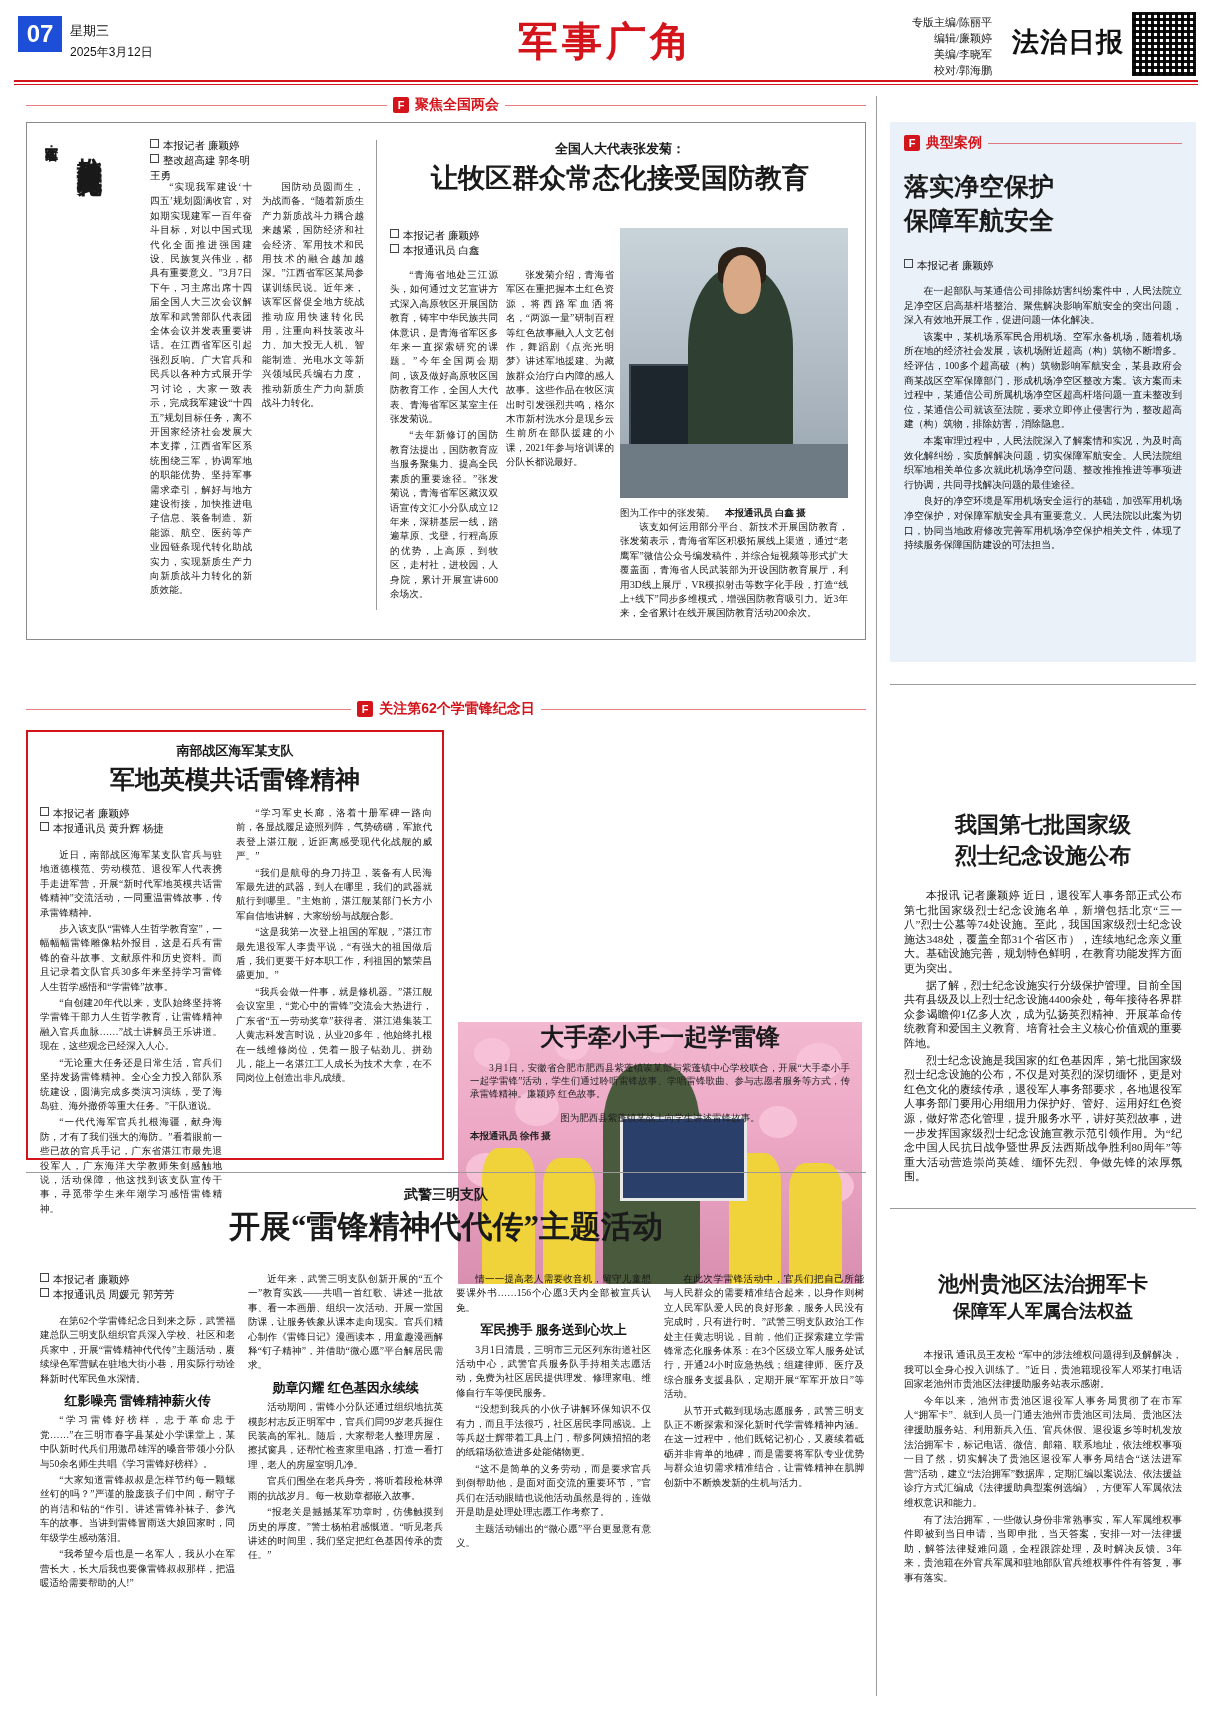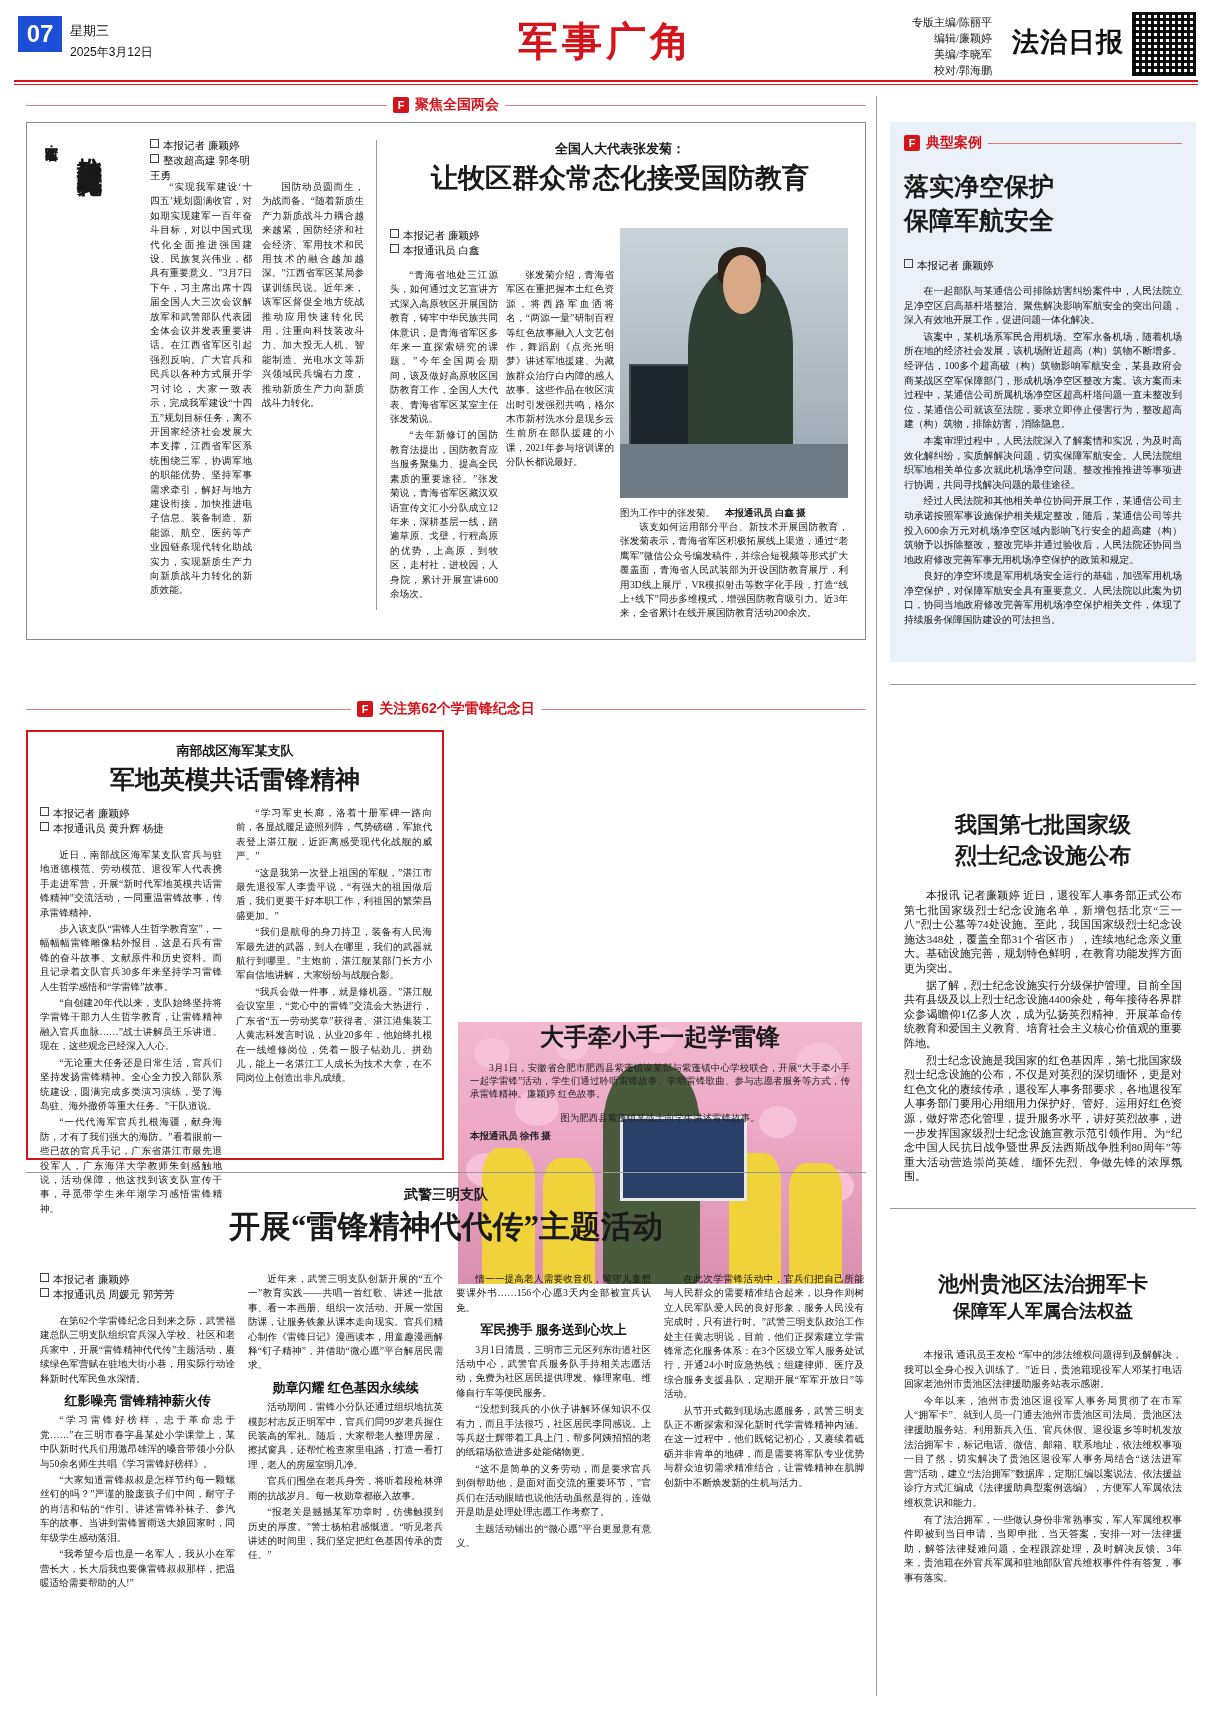--- a/index.html
+++ b/index.html
@@ -172,22 +172,22 @@
 
   <div class="blk body-col" style="left:40px;top:848px;width:182px;height:296px;">
     <p>近日，南部战区海军某支队官兵与驻地道德模范、劳动模范、退役军人代表携手走进军营，开展“新时代军地英模共话雷锋精神”交流活动，一同重温雷锋故事，传承雷锋精神。</p>
     <p>步入该支队“雷锋人生哲学教育室”，一幅幅幅雷锋雕像粘外报目，这是石兵有雷锋的奋斗故事、文献原件和历史资料。而且记录着文队官兵30多年来坚持学习雷锋人生哲学感悟和“学雷锋”故事。</p>
     <p>“自创建20年代以来，支队始终坚持将学雷锋干部力人生哲学教育，让雷锋精神融入官兵血脉……”战士讲解员王乐讲道。现在，这些观念已经深入人心。</p>
     <p>“无论重大任务还是日常生活，官兵们坚持发扬雷锋精神。全心全力投入部队系统建设，圆满完成多类演习演练，受了海岛驻、海外撤侨等重大任务。”干队道说。</p>
     <p>“一代代海军官兵扎根海疆，献身海防，才有了我们强大的海防。”看着眼前一些已故的官兵手记，广东省湛江市最先退役军人，广东海洋大学教师朱剑感触地说，活动保障，他这找到该支队宣传干事，寻觅带学生来年潮学习感悟雷锋精神。</p>
   </div>
   <div class="blk body-col" style="left:236px;top:806px;width:196px;height:340px;">
     <p>“学习军史长廊，洛着十册军碑一路向前，各显战履足迹照列阵，气势磅礴，军旅代表登上湛江舰，近距离感受现代化战舰的威严。”</p>
+    <p>“我们是航母的身刀持卫，装备有人民海军最先进的武器，到人在哪里，我们的武器就航行到哪里。”主炮前，湛江舰某部门长方小军自信地讲解，大家纷纷与战舰合影。</p>
     <p>“这是我第一次登上祖国的军舰，”湛江市最先退役军人李贵平说，“有强大的祖国做后盾，我们更要干好本职工作，利祖国的繁荣昌盛更加。”</p>
-    <p>“我们是航母的身刀持卫，装备有人民海军最先进的武器，到人在哪里，我们的武器就航行到哪里。”主炮前，湛江舰某部门长方小军自信地讲解，大家纷纷与战舰合影。</p>
     <p>“我兵会做一件事，就是修机器。”湛江舰会议室里，“党心中的雷锋”交流会大热进行，广东省“五一劳动奖章”获得者、湛江港集装工人黄志科发言时说，从业20多年，他始终扎根在一线维修岗位，凭着一股子钻劲儿、拼劲儿，能上一名湛江工人成长为技术大拿，在不同岗位上创造出非凡成绩。</p>
     <p></p>
   </div>
 
   <div class="blk photo" style="left:458px;top:752px;width:404px;height:262px;">
     <div class="ph2-bg"></div>
     <div class="blossom" style="left:4%;top:6%;width:36px;height:30px;"></div>
     <div class="blossom" style="left:14%;top:26%;width:44px;height:36px;"></div>
     <div class="blossom" style="left:2%;top:50%;width:40px;height:34px;"></div>
     <div class="blossom" style="left:24%;top:4%;width:34px;height:28px;"></div>
@@ -265,21 +265,20 @@
   </div>
 
   <div class="blk" style="left:904px;top:258px;width:278px;height:18px;">
     <div class="byline"><span class="bx"></span><span>本报记者  廉颖婷</span></div>
   </div>
 
   <div class="blk body-col" style="left:904px;top:284px;width:278px;height:370px;font-size:9.8px;line-height:14.6px;">
     <p>在一起部队与某通信公司排除妨害纠纷案件中，人民法院立足净空区启高基杆塔整治、聚焦解决影响军航安全的突出问题，深入有效地开展工作，促进问题一体化解决。</p>
     <p>该案中，某机场系军民合用机场、空军永备机场，随着机场所在地的经济社会发展，该机场附近超高（构）筑物不断增多。经评估，100多个超高破（构）筑物影响军航安全，某县政府会商某战区空军保障部门，形成机场净空区整改方案。该方案而未过程中，某通信公司所属机场净空区超高杆塔问题一直未整改到位，某通信公司就该至法院，要求立即停止侵害行为，整改超高建（构）筑物，排除妨害，消除隐息。</p>
     <p>本案审理过程中，人民法院深入了解案情和实况，为及时高效化解纠纷，实质解解决问题，切实保障军航安全。人民法院组织军地相关单位多次就此机场净空问题、整改推推推进等事项进行协调，共同寻找解决问题的最佳途径。</p>
-    <p>经过人民法院和其他相关单位协同开展工作，某通信公司主动承诺按照军事设施保护相关规定整改，随后，某通信公司等共投入600余万元对机场净空区域内影响飞行安全的超高建（构）筑物予以拆除整改，整改完毕并通过验收后，人民法院还协同当地政府修改完善军事无用机场净空保护的政策和规定。</p>
     <p>良好的净空环境是军用机场安全运行的基础，加强军用机场净空保护，对保障军航安全具有重要意义。人民法院以此案为切口，协同当地政府修改完善军用机场净空保护相关文件，体现了持续服务保障国防建设的可法担当。</p>
   </div>
 
   <div class="blk" style="left:890px;top:684px;width:306px;height:1px;background:#9a9a9a;"></div>
 
   <div class="blk" style="left:904px;top:810px;width:278px;">
     <div style="font-size:22px;font-weight:bold;line-height:1.4;text-align:center;">我国第七批国家级</div>
     <div style="font-size:22px;font-weight:bold;line-height:1.4;text-align:center;">烈士纪念设施公布</div>
   </div>
 

